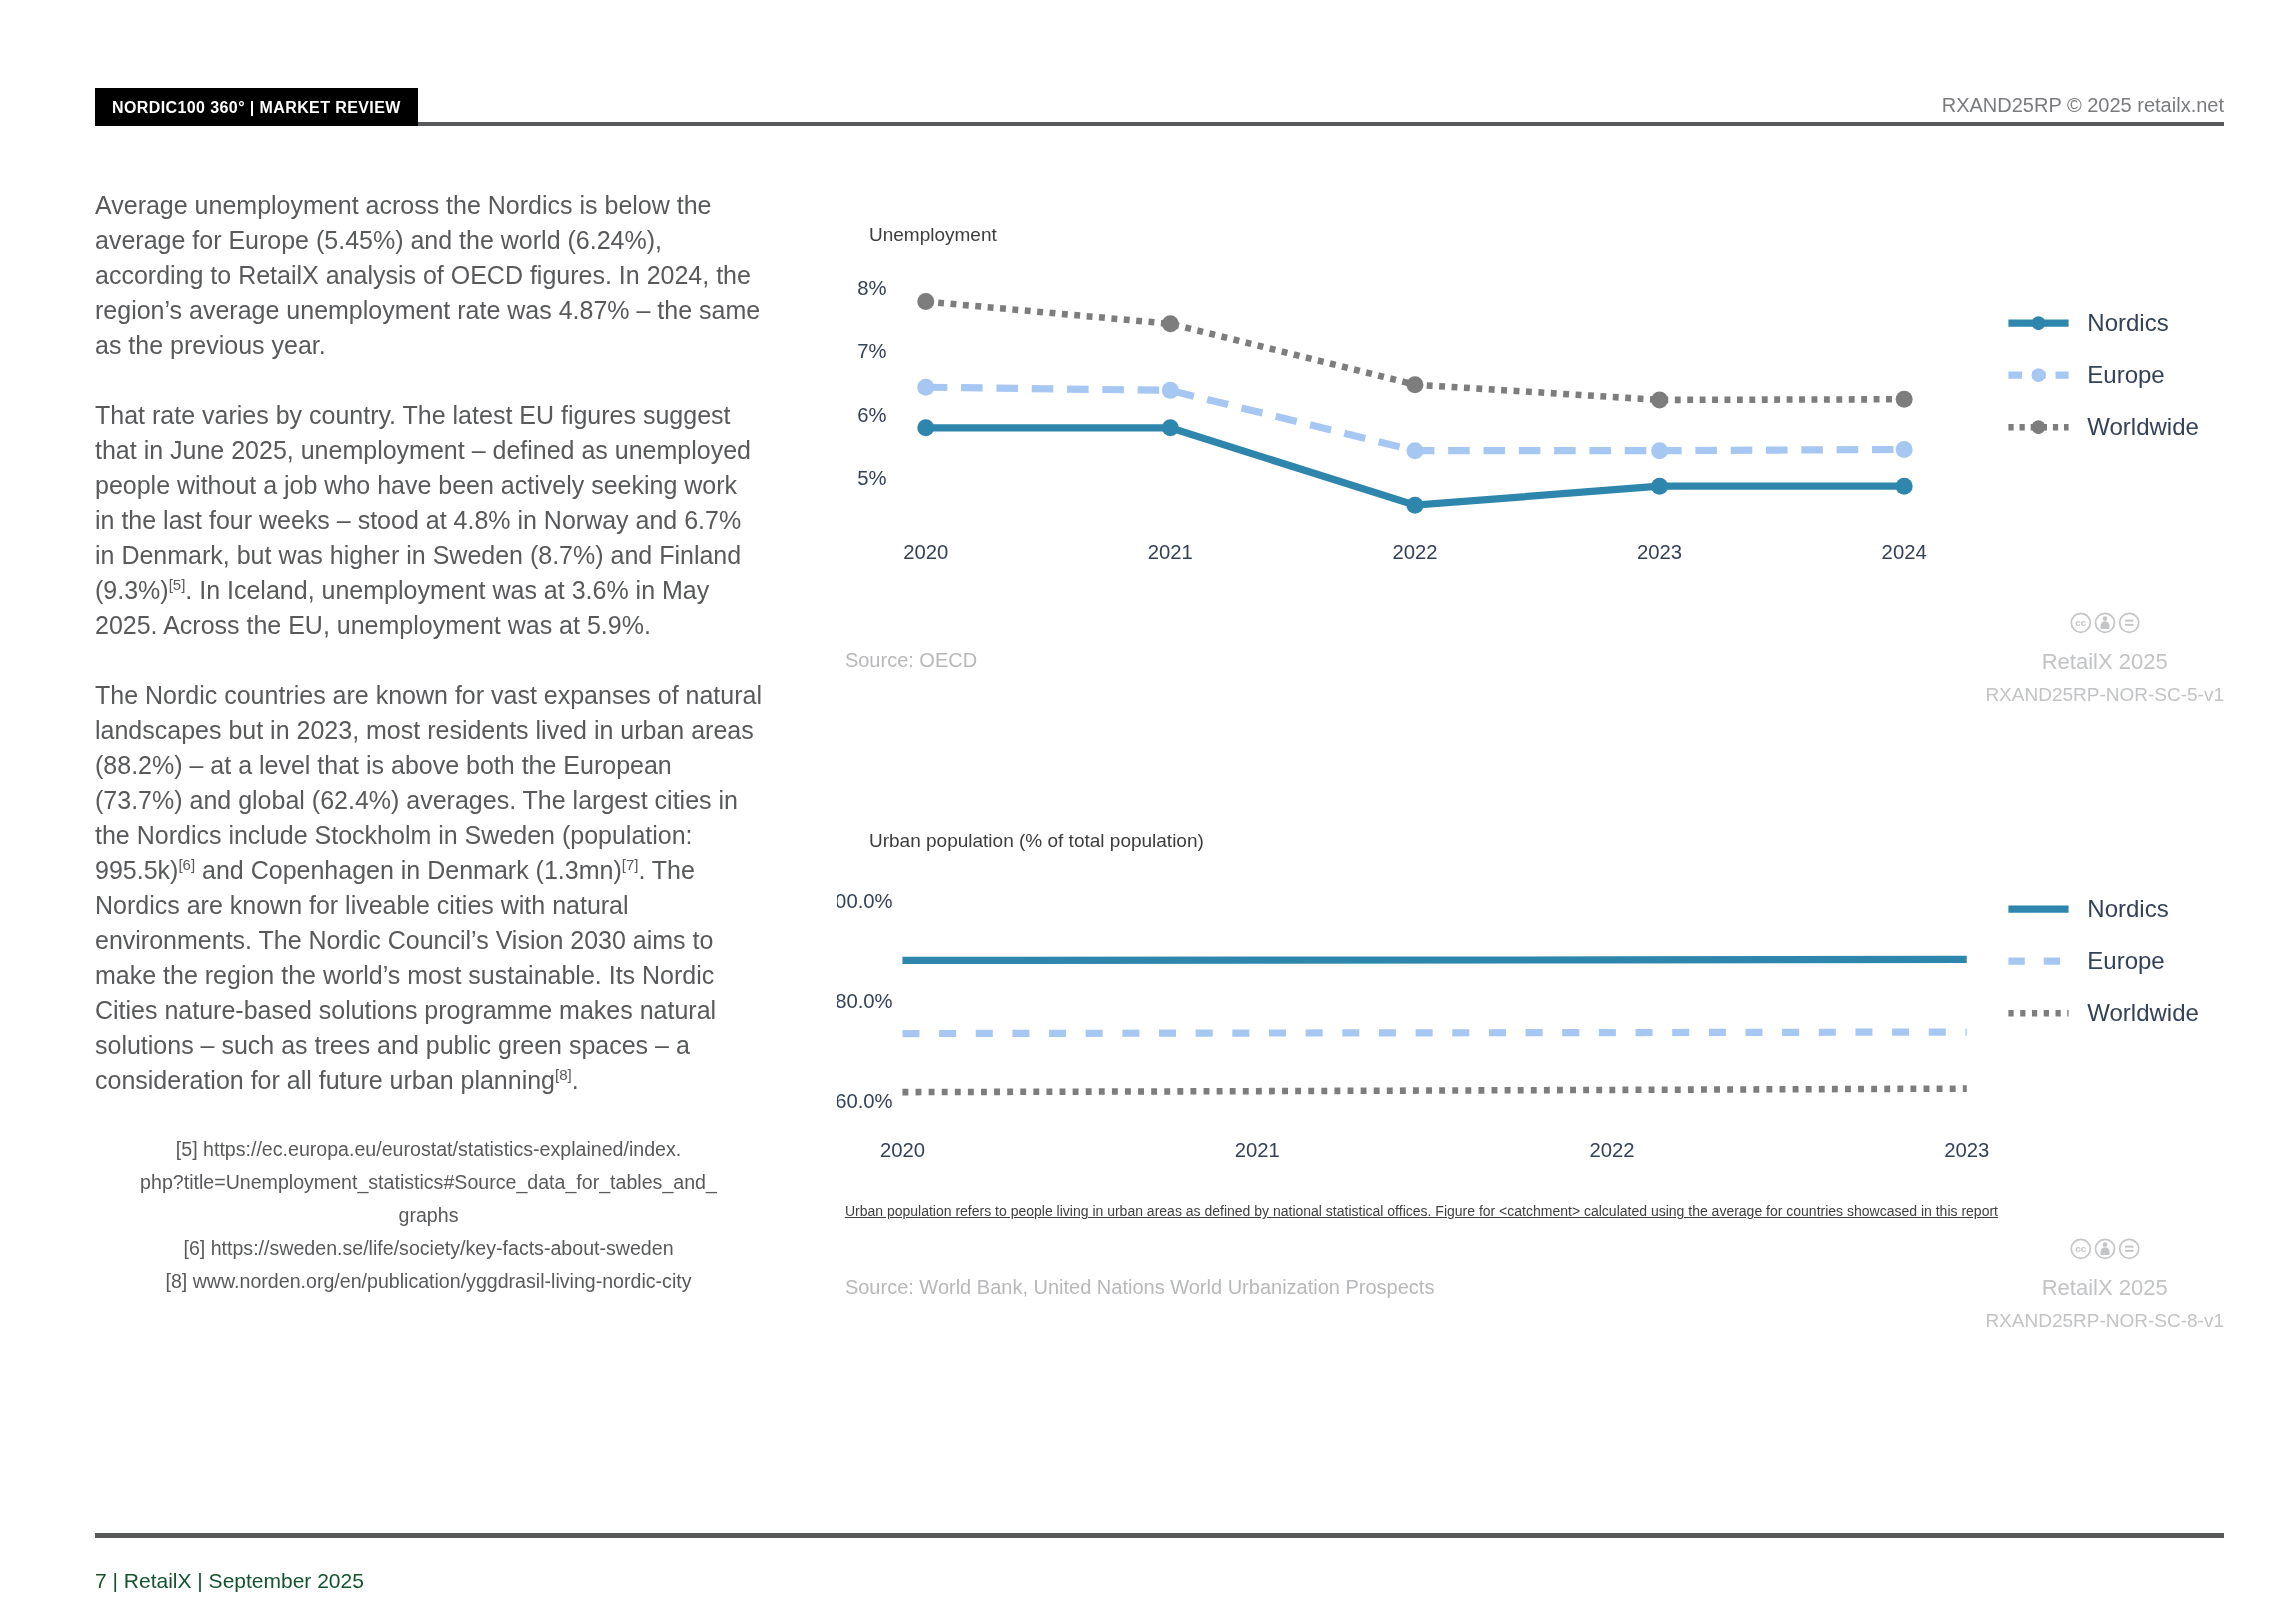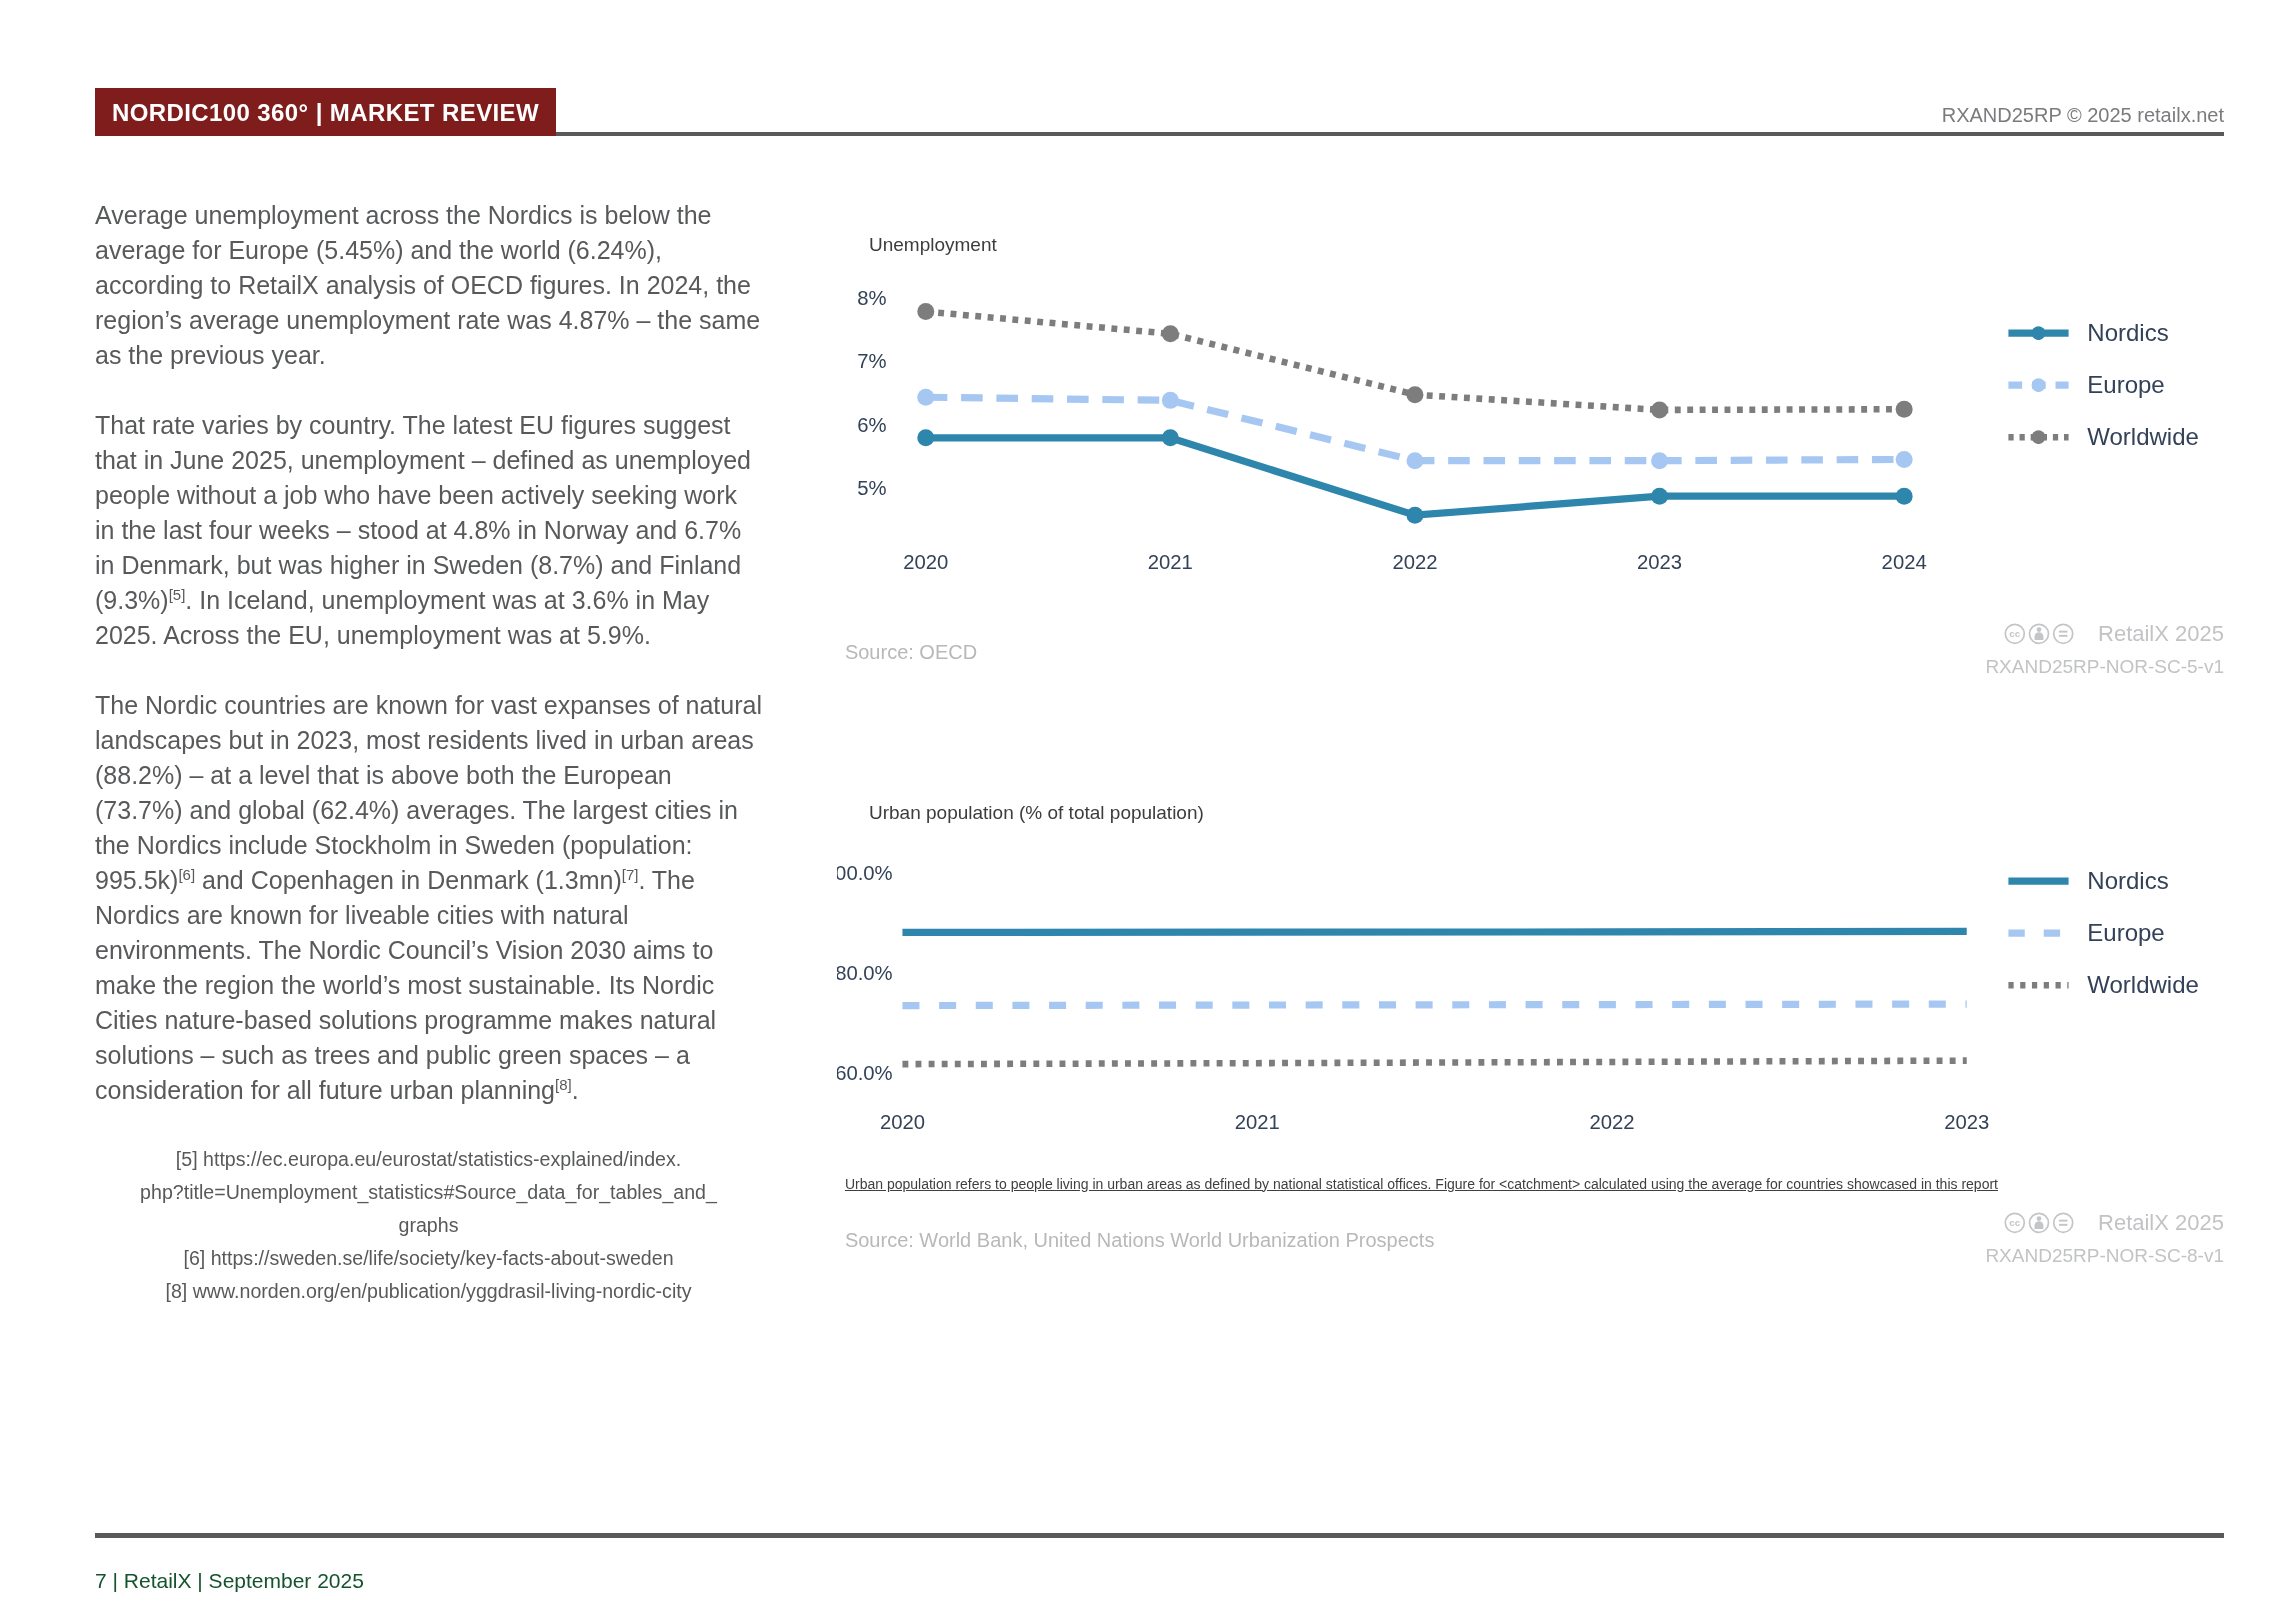--- a/index.html
+++ b/index.html
@@ -7,22 +7,22 @@
     width:2295px;height:1623px;
     font-family:"Liberation Sans","DejaVu Sans",sans-serif;
     color:#58595b;overflow:hidden;
   }
   .page{box-sizing:border-box;width:100%;height:100%;
     padding:88px 71px 0 95px;display:flex;flex-direction:column;}
 
   
   header{position:relative;display:flex;justify-content:space-between;align-items:flex-end;flex:none;}
   .header-rule{position:absolute;left:0;right:0;bottom:0;height:4.6px;background:#58595b;}
-  .badge{position:relative;z-index:1;background:#7f1d1d;color:#ffffff;
-    font-weight:700;font-size:24px;letter-spacing:0.4px;padding:10.5px 17px 9.8px;}
+  .badge{position:relative;z-index:1;background:#000000;color:#ffffff;
+    font-weight:700;font-size:16px;letter-spacing:0.4px;padding:10.5px 17px 9.8px;}
   .header-meta{font-size:20px;color:#7a7b7e;padding-bottom:9.2px;}
 
   
   main{display:flex;gap:75px;margin-top:62px;flex:1 1 auto;min-height:0;}
   .text-col{width:667px;flex:none;}
   .para{font-size:25px;line-height:35px;margin:0 0 35px;color:#58595b;}
   .para sup{font-size:15px;line-height:0;vertical-align:super;}
   .footnotes{margin-top:29px;text-align:center;}
   .fn{font-size:19.6px;line-height:33px;margin:0;white-space:pre-line;word-break:break-word;color:#58595b;}
 
@@ -40,21 +40,21 @@
   #fig0 .legend{margin:41px 0 0 18.3px;}
   #fig1 .legend{margin:21px 0 0 18.3px;}
   .legend-row{display:flex;align-items:center;margin-bottom:24px;}
   .swatch{width:63px;height:14.4px;margin-right:17px;flex:none;}
   .legend-label{font-size:24px;color:#344258;white-space:nowrap;}
 
   .caption{font-size:14px;color:#3f3f3f;line-height:1.45;margin:19.6px 0 0 7.9px;max-width:1335px;text-decoration:underline;}
   .chart-foot{display:flex;justify-content:space-between;align-items:center;margin-top:15.7px;margin-left:7.9px;}
   .source{font-size:20px;color:#b7b8ba;padding-top:5.2px;}
   .attribution{text-align:right;color:#c2c3c5;}
-  .attr-line{display:flex;align-items:center;gap:23px;justify-content:flex-end;font-size:22px;}
+  .attr-line{display:flex;align-items:center;gap:14px;justify-content:flex-end;font-size:22px;flex-direction:column;}
   .cc-icons{width:72px;height:23.6px;display:block;}
   .attr-code{font-size:19px;margin-top:9.2px;}
 
   
   footer{margin-top:auto;flex:none;}
   .footer-rule{height:5.2px;background:#58595b;}
   .footer-text{font-size:21px;color:#14532d;margin-top:31px;padding-bottom:30px;}
 </style>
 </head>
 <body>

